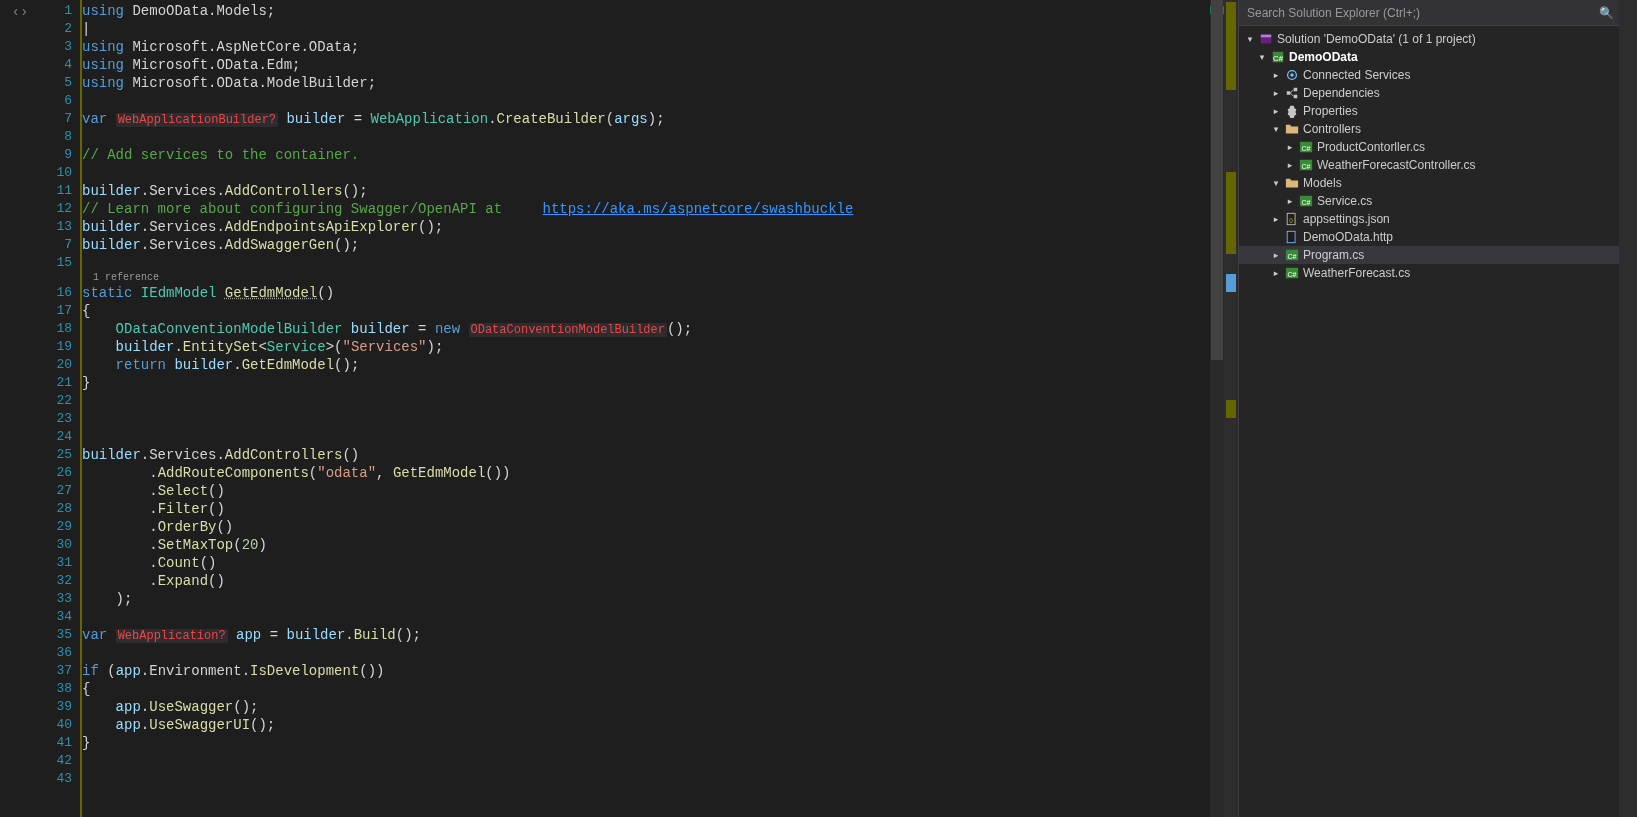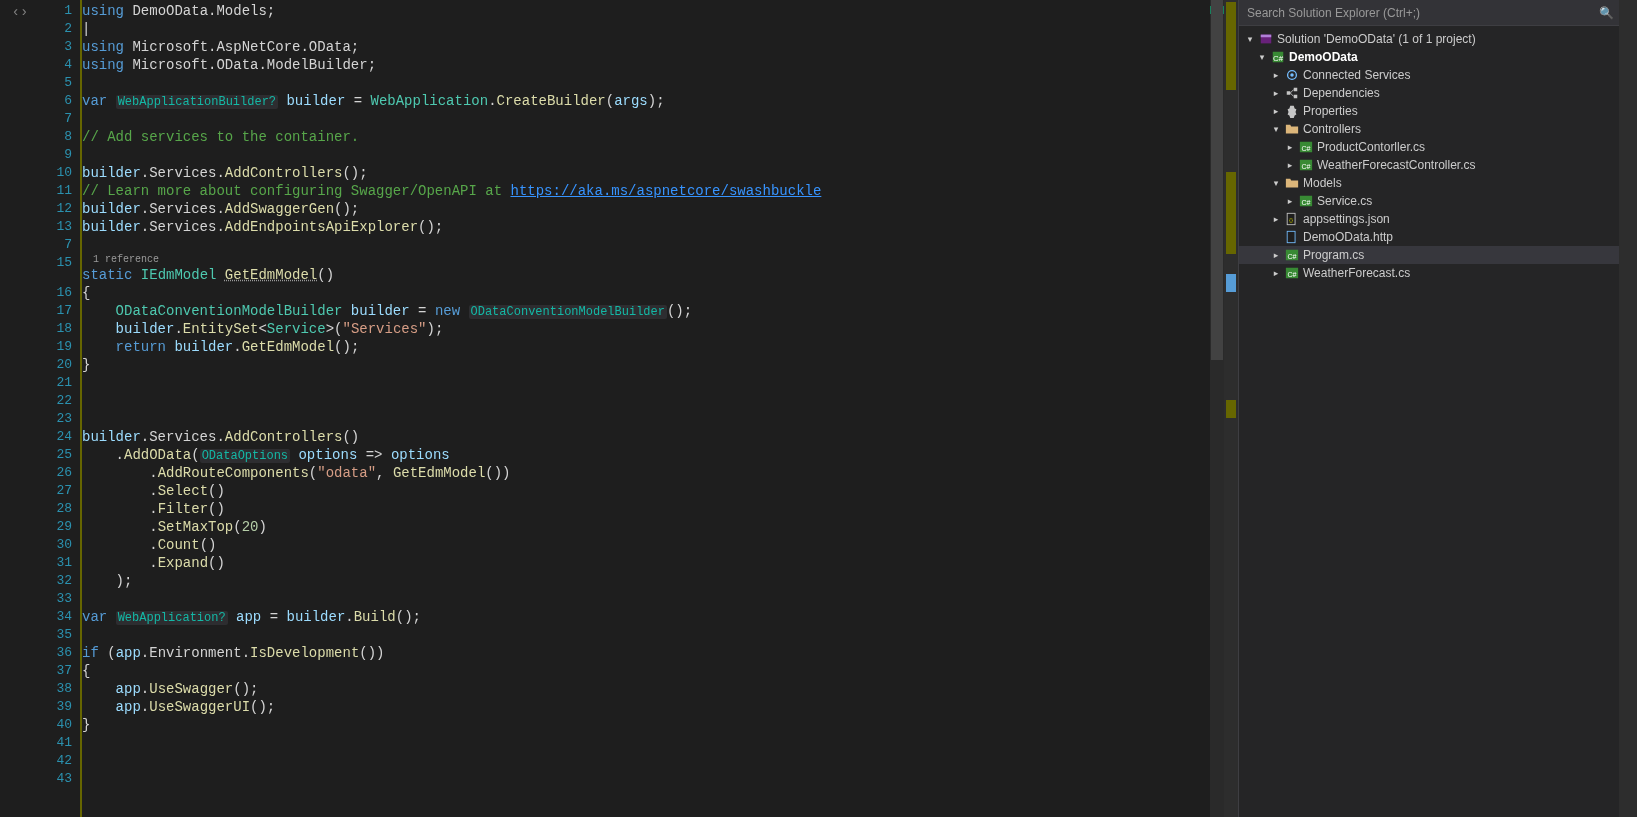--- a/index.html
+++ b/index.html
@@ -48,22 +48,22 @@
   }
   .code-area .line { height:18px; line-height:18px; white-space: pre; }
   .k { color:#569cd6; }
   .t { color:#4ec9b0; }
   .s { color:#d69d85; }
   .c { color:#57a64a; }
   .m { color:#dcdcaa; }
   .n { color:#b5cea8; }
   .p { color:#d4d4d4; }
   .v { color:#9cdcfe; }
-  .u { color:#3794ff; text-decoration: underline; }
-  .param-hint { background:#2d2d30; color:#14b8a6; padding:0 2px; font-size:12px; border-radius:2px; }
+  .u { color:#3794ff; text-decoration: underline; margin-left: 32px; }
+  .param-hint { background:#2d2d30; color:#ef4444; padding:0 2px; font-size:12px; border-radius:2px; }
   .codelens { color:#999999; font-size:10px; height:12px; line-height:12px; padding-left:11px; }
   .collapse { color:#808080; display:inline-block; width:10px; margin-left:-10px; }
   .scrollbar-v {
     position:absolute; right:0; top:0; width:14px; height:100%; background:#2a2a2a;
   }
   .scrollbar-v .thumb { position:absolute; left:1px; width:12px; background:#424242; }
   .scrollbar-v .mark-green { position:absolute; left:0; width:14px; height:8px; background:#16825d; }
   .minimap-strip {
     flex:0 0 14px; background:#2d2d2d; position:relative;
   }
@@ -151,46 +151,47 @@
       <div>43</div>
     </div>
   <div class="code-area" id="code-area">
     <div class="scrollbar-v">
       <div class="mark-green" style="top:6px;"></div>
       <div class="thumb" style="top:0; height:360px;"></div>
     </div>
   <div class="line"><span class="collapse">▾</span><span class="k">using</span> <span class="p">DemoOData.Models;</span></div>
       <div class="line"><span class="p">|</span></div>
       <div class="line"><span class="k">using</span> <span class="p">Microsoft.AspNetCore.OData;</span></div>
+      <div class="line"><span class="k">using</span> <span class="p">Microsoft.OData.Edm;</span></div>
       <div class="line"><span class="k">using</span> <span class="p">Microsoft.OData.ModelBuilder;</span></div>
       <div class="line"></div>
       <div class="line"><span class="k">var</span> <span class="param-hint">WebApplicationBuilder?</span> <span class="v">builder</span> <span class="p">=</span> <span class="t">WebApplication</span><span class="p">.</span><span class="m">CreateBuilder</span><span class="p">(</span><span class="v">args</span><span class="p">);</span></div>
       <div class="line"></div>
       <div class="line"><span class="c">// Add services to the container.</span></div>
       <div class="line"></div>
       <div class="line"><span class="v">builder</span><span class="p">.Services.</span><span class="m">AddControllers</span><span class="p">();</span></div>
       <div class="line"><span class="c">// Learn more about configuring Swagger/OpenAPI at </span><span class="u">https://aka.ms/aspnetcore/swashbuckle</span></div>
+      <div class="line"><span class="v">builder</span><span class="p">.Services.</span><span class="m">AddEndpointsApiExplorer</span><span class="p">();</span></div>
       <div class="line"><span class="v">builder</span><span class="p">.Services.</span><span class="m">AddSwaggerGen</span><span class="p">();</span></div>
-      <div class="line"><span class="v">builder</span><span class="p">.Services.</span><span class="m">AddEndpointsApiExplorer</span><span class="p">();</span></div>
       <div class="line"></div>
       <div class="codelens">1 reference</div>
       <div class="line"><span class="collapse">▾</span><span class="k">static</span> <span class="t">IEdmModel</span> <span class="m" style="text-decoration:underline dotted #999;">GetEdmModel</span><span class="p">()</span></div>
       <div class="line"><span class="p">{</span></div>
       <div class="line">    <span class="t">ODataConventionModelBuilder</span> <span class="v">builder</span> <span class="p">=</span> <span class="k">new</span> <span class="param-hint">ODataConventionModelBuilder</span><span class="p">();</span></div>
       <div class="line">    <span class="v">builder</span><span class="p">.</span><span class="m">EntitySet</span><span class="p">&lt;</span><span class="t">Service</span><span class="p">&gt;(</span><span class="s">"Services"</span><span class="p">);</span></div>
       <div class="line">    <span class="k">return</span> <span class="v">builder</span><span class="p">.</span><span class="m">GetEdmModel</span><span class="p">();</span></div>
       <div class="line"><span class="p">}</span></div>
       <div class="line"></div>
       <div class="line"></div>
       <div class="line"></div>
       <div class="line"><span class="v">builder</span><span class="p">.Services.</span><span class="m">AddControllers</span><span class="p">()</span></div>
-      <div class="line">    <span class="p">.</span><span class="m">AddOData</span><span class="p">(</span><span class="param-hint">ODataOptions</span> <span class="v">options</span> <span class="p">=&gt;</span> <span class="v">options</span></div>
       <div class="line">        <span class="p">.</span><span class="m">AddRouteComponents</span><span class="p">(</span><span class="s">"odata"</span><span class="p">, </span><span class="m">GetEdmModel</span><span class="p">())</span></div>
       <div class="line">        <span class="p">.</span><span class="m">Select</span><span class="p">()</span></div>
       <div class="line">        <span class="p">.</span><span class="m">Filter</span><span class="p">()</span></div>
+      <div class="line">        <span class="p">.</span><span class="m">OrderBy</span><span class="p">()</span></div>
       <div class="line">        <span class="p">.</span><span class="m">SetMaxTop</span><span class="p">(</span><span class="n">20</span><span class="p">)</span></div>
       <div class="line">        <span class="p">.</span><span class="m">Count</span><span class="p">()</span></div>
       <div class="line">        <span class="p">.</span><span class="m">Expand</span><span class="p">()</span></div>
       <div class="line">    <span class="p">);</span></div>
       <div class="line"></div>
       <div class="line"><span class="k">var</span> <span class="param-hint">WebApplication?</span> <span class="v">app</span> <span class="p">=</span> <span class="v">builder</span><span class="p">.</span><span class="m">Build</span><span class="p">();</span></div>
       <div class="line"></div>
       <div class="line"><span class="collapse">▾</span><span class="k">if</span> <span class="p">(</span><span class="v">app</span><span class="p">.Environment.</span><span class="m">IsDevelopment</span><span class="p">())</span></div>
       <div class="line"><span class="p">{</span></div>
       <div class="line">    <span class="v">app</span><span class="p">.</span><span class="m">UseSwagger</span><span class="p">();</span></div>

